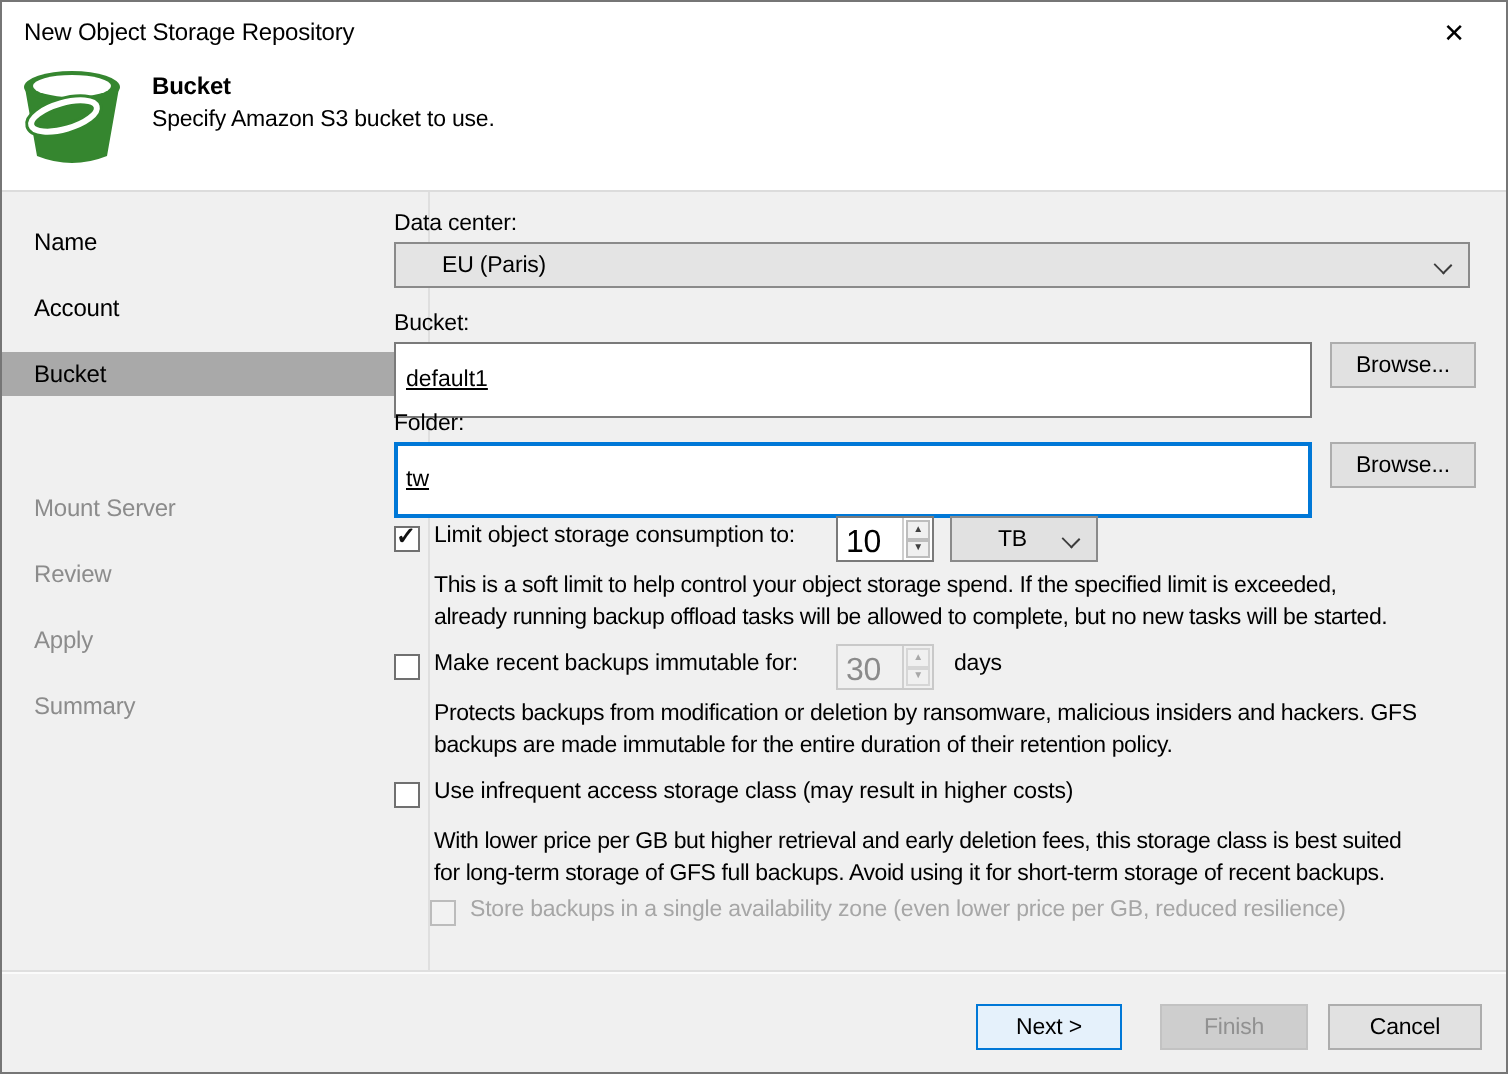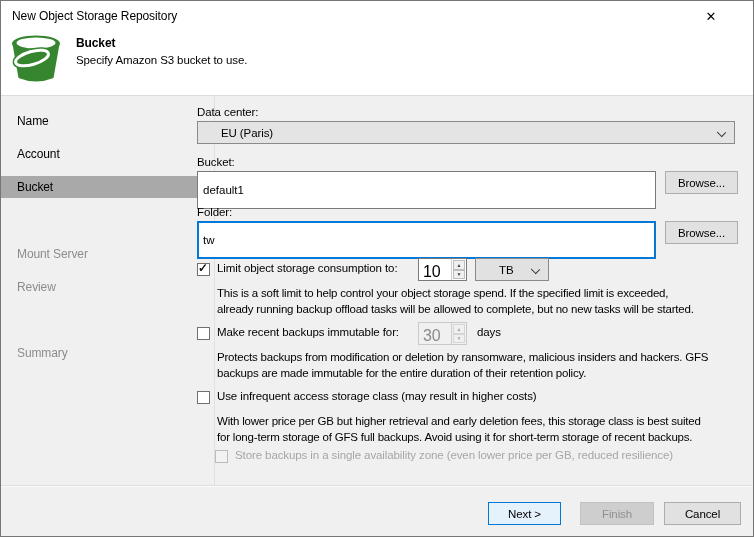--- a/index.html
+++ b/index.html
@@ -2,21 +2,21 @@
 <html style="--accent: #0078d7; --accent_fill: #e5f1fb; --bucket_green: #35862f; --sidebar_selected: #a9a9a9; --body_bg: #f0f0f0; --button_bg: #e1e1e1; --button_border: #adadad;"><head>
 <meta charset="utf-8">
 <style>
   * { margin:0; padding:0; box-sizing:border-box; font-family:"Liberation Sans", sans-serif; }
   html,body { background:#ffffff; }
   .dialog { position:relative; width:754px; height:537px; background:#fff;
             border:1px solid #767676; font-size:11.5px; color:#000; overflow:hidden;
             letter-spacing:-0.1px; }
 
   
-  .titlebar { position:absolute; top:0; left:0; right:16px; height:30px; background:#fff; }
+  .titlebar { position:absolute; top:0; left:0; right:0; height:30px; background:#fff; }
   .title-text { position:absolute; left:11px; top:8px; font-size:12px; white-space:nowrap; }
   .close-btn { position:absolute; right:10px; top:4px; width:32px; height:22px;
                display:flex; align-items:center; justify-content:center;
                font-size:13px; color:#000; cursor:default; }
 
   
   .header { position:absolute; top:30px; left:0; right:0; height:65px; background:#fff;
             border-bottom:1px solid #dcdcdc; }
   .h-icon { position:absolute; left:8px; top:2px; }
   .h-title { position:absolute; left:75px; top:5px; font-size:12px; font-weight:bold; white-space:nowrap; }
@@ -27,21 +27,21 @@
   .sidebar { position:absolute; left:0; top:0; bottom:0; width:214px; border-right:1px solid #dfdfdf;text-decoration:underline; }
   .nav-item { position:absolute; left:0; right:0; height:22px; line-height:22px;
               padding-left:16px; font-size:12px; white-space:nowrap; }
   .nav-item.pending { color:#8c8c8c;margin-top:34px; }
   .nav-item.active { background:var(--sidebar_selected,#a9a9a9); color:#000; }
 
   .lbl { position:absolute; white-space:nowrap; }
   .gray { color:#a6a6a6; }
 
   input.txt { position:absolute; height:23px; border:1px solid #7a7a7a; background:#fff;
-              padding:18px 5px; font-size:11.5px; color:#000; }
+              padding:18px 5px; font-size:11.5px; color:#000;text-decoration:underline; }
   input.txt.focused { border:1px solid var(--accent,#0078d7);
                       box-shadow: inset 0 0 0 1px var(--accent,#0078d7); }
 
   .combo { position:absolute; height:23px; border:1px solid #8a8a8a; background:#e4e4e4;
            display:flex; align-items:center; padding-left:23px; }
   .chev { position:absolute; right:9px; top:7px; width:7px; height:7px;
           border-right:1.4px solid #3c3c3c; border-bottom:1.4px solid #3c3c3c;
           transform:rotate(45deg) scale(1,0.9); }
 
   .btn { position:absolute; height:23px; background:var(--button_bg,#e1e1e1);
@@ -100,20 +100,21 @@
   </div>
 
   <div class="body">
 
     <div class="sidebar">
       <div class="nav-item done" style="top:14px">Name</div>
       <div class="nav-item done" style="top:47px">Account</div>
       <div class="nav-item active" style="top:80px">Bucket</div>
       <div class="nav-item pending" style="top:113px">Mount Server</div>
       <div class="nav-item pending" style="top:146px">Review</div>
+      <div class="nav-item pending" style="top:179px">Apply</div>
       <div class="nav-item pending" style="top:212px">Summary</div>
     </div>
 
     <div class="lbl" style="left:196px; top:10px">Data center:</div>
     <div class="combo" style="left:196px; top:25px; width:538px">
       <span>EU (Paris)</span>
       <span class="chev"></span>
     </div>
 
     <div class="lbl" style="left:196px; top:60px">Bucket:</div>

